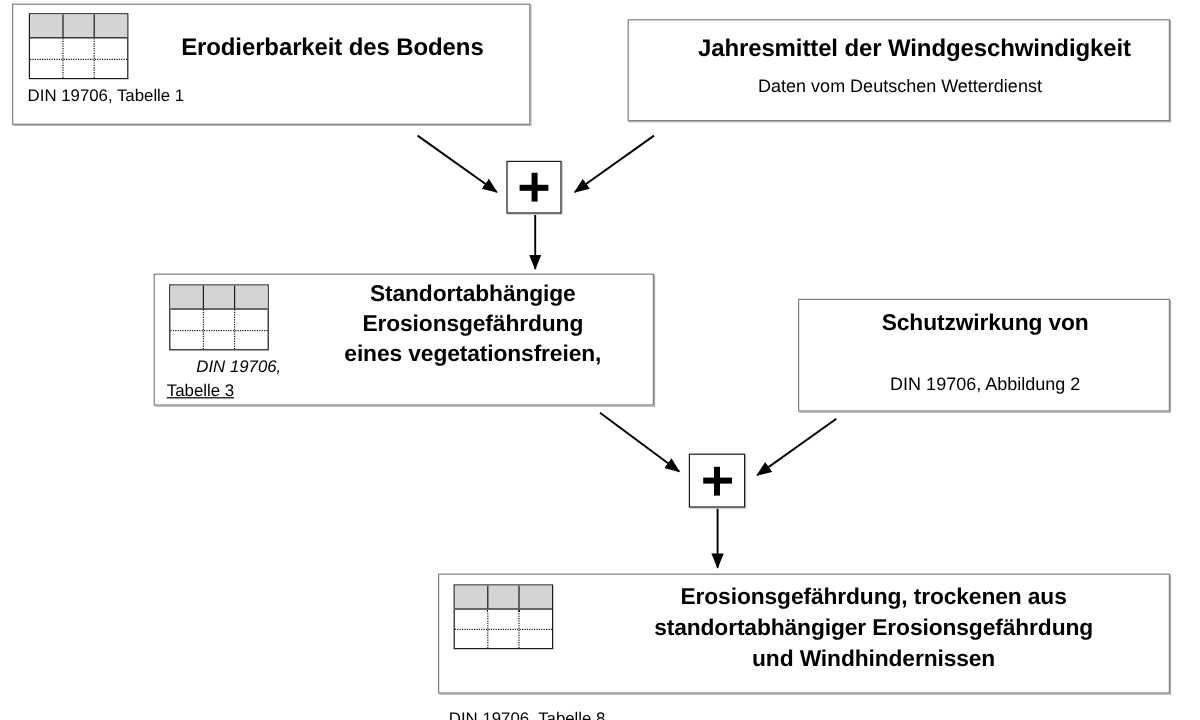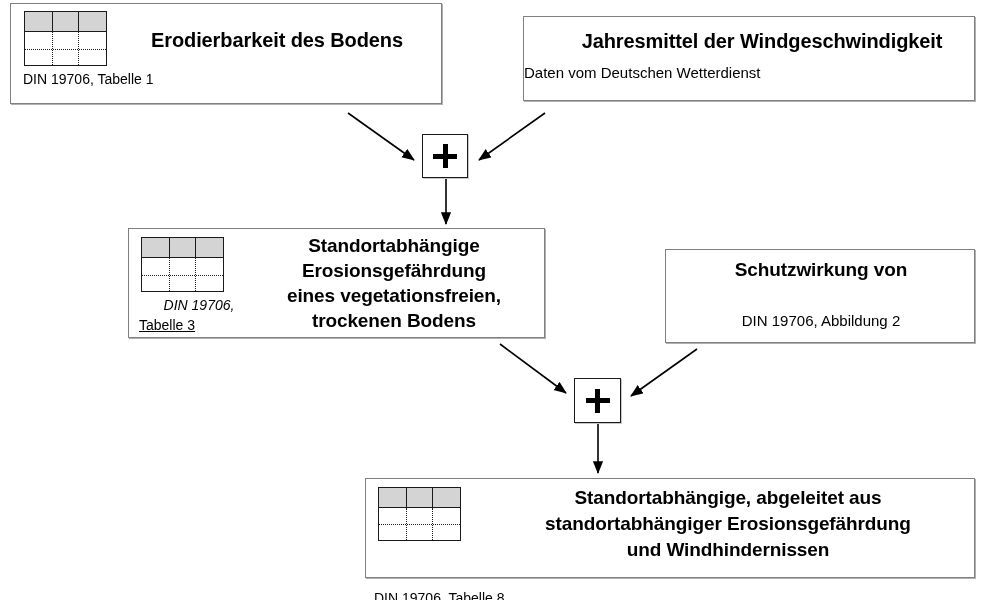--- a/index.html
+++ b/index.html
@@ -156,21 +156,21 @@
         <div class="vdot" style="left:66%;"></div>
         <div class="hdot"></div>
       </div>
     </div>
     <div class="node-title" style="left:110px; top:24px; width:312px; font-size:20px;">Erodierbarkeit des Bodens</div>
     <div class="node-caption" style="left:12px; top:67px; width:250px; font-size:14px; text-align:left;">DIN 19706, Tabelle 1</div>
   </div>
 
   <div class="node" style="left:523px; top:16px; width:452px; height:85px;">
     <div class="node-title" style="left:12px; top:12px; width:452px; font-size:20px;">Jahresmittel der Windgeschwindigkeit</div>
-    <div class="node-caption" style="left:0; top:47px; width:452px; font-size:15px; text-align:left;">Daten vom Deutschen Wetterdienst</div>
+    <div class="node-caption" style="left:0; top:47px; width:452px; font-size:15px; text-align:center;">Daten vom Deutschen Wetterdienst</div>
   </div>
 
   <div class="plus-box" style="left:422px; top:134px; width:46px; height:44px;">
     <div class="plus-glyph"></div>
   </div>
 
   <div class="node" style="left:128px; top:228px; width:417px; height:110px;">
     <div class="tbl-icon" style="left:12px; top:8px; width:83px; height:55px;">
       <div class="tbl-head">
         <div class="vsep" style="left:33%;"></div>
@@ -181,21 +181,20 @@
         <div class="vdot" style="left:66%;"></div>
         <div class="hdot"></div>
       </div>
     </div>
     <div class="node-caption" style="left:10px; top:68px; width:120px; font-size:14px; text-align:center;font-style:italic;">DIN 19706,</div>
     <div class="node-caption" style="left:10px; top:88px; width:120px; font-size:14px; text-align:left;text-decoration:underline;">Tabelle 3</div>
 
     <div class="node-title" style="left:120px; top:5px; width:290px; font-size:19px;">Standortabhängige</div>
     <div class="node-title" style="left:120px; top:30px; width:290px; font-size:19px;">Erosionsgefährdung</div>
     <div class="node-title" style="left:120px; top:55px; width:290px; font-size:19px;">eines vegetationsfreien,</div>
-    <div class="node-title" style="left:120px; top:80px; width:290px; font-size:19px;">trockenen Bodens</div>
   </div>
 
   <div class="node" style="left:665px; top:249px; width:310px; height:94px;">
     <div class="node-title" style="left:0; top:8px; width:310px; font-size:19px;">Schutzwirkung von</div>
     <div class="node-caption" style="left:0; top:62px; width:310px; font-size:15px; text-align:center;">DIN 19706, Abbildung 2</div>
   </div>
 
   <div class="plus-box" style="left:574px; top:378px; width:47px; height:45px;">
     <div class="plus-glyph"></div>
   </div>
@@ -207,18 +206,18 @@
         <div class="vsep" style="left:66%;"></div>
       </div>
       <div class="tbl-body">
         <div class="vdot" style="left:33%;"></div>
         <div class="vdot" style="left:66%;"></div>
         <div class="hdot"></div>
       </div>
     </div>
     <div class="node-caption" style="left:8px; top:67px; width:210px; font-size:14px; text-align:left;margin-top:44px;">DIN 19706, Tabelle 8</div>
 
-    <div class="node-title" style="left:120px; top:7px; width:484px; font-size:19px;">Standortabhängige, abgeleitet aus</div>
+    <div class="node-title" style="left:120px; top:7px; width:484px; font-size:19px;">Erosionsgefährdung, trockenen aus</div>
     <div class="node-title" style="left:120px; top:33px; width:484px; font-size:19px;">standortabhängiger Erosionsgefährdung</div>
     <div class="node-title" style="left:120px; top:59px; width:484px; font-size:19px;">und Windhindernissen</div>
   </div>
 
 </div>
 
 </body></html>

